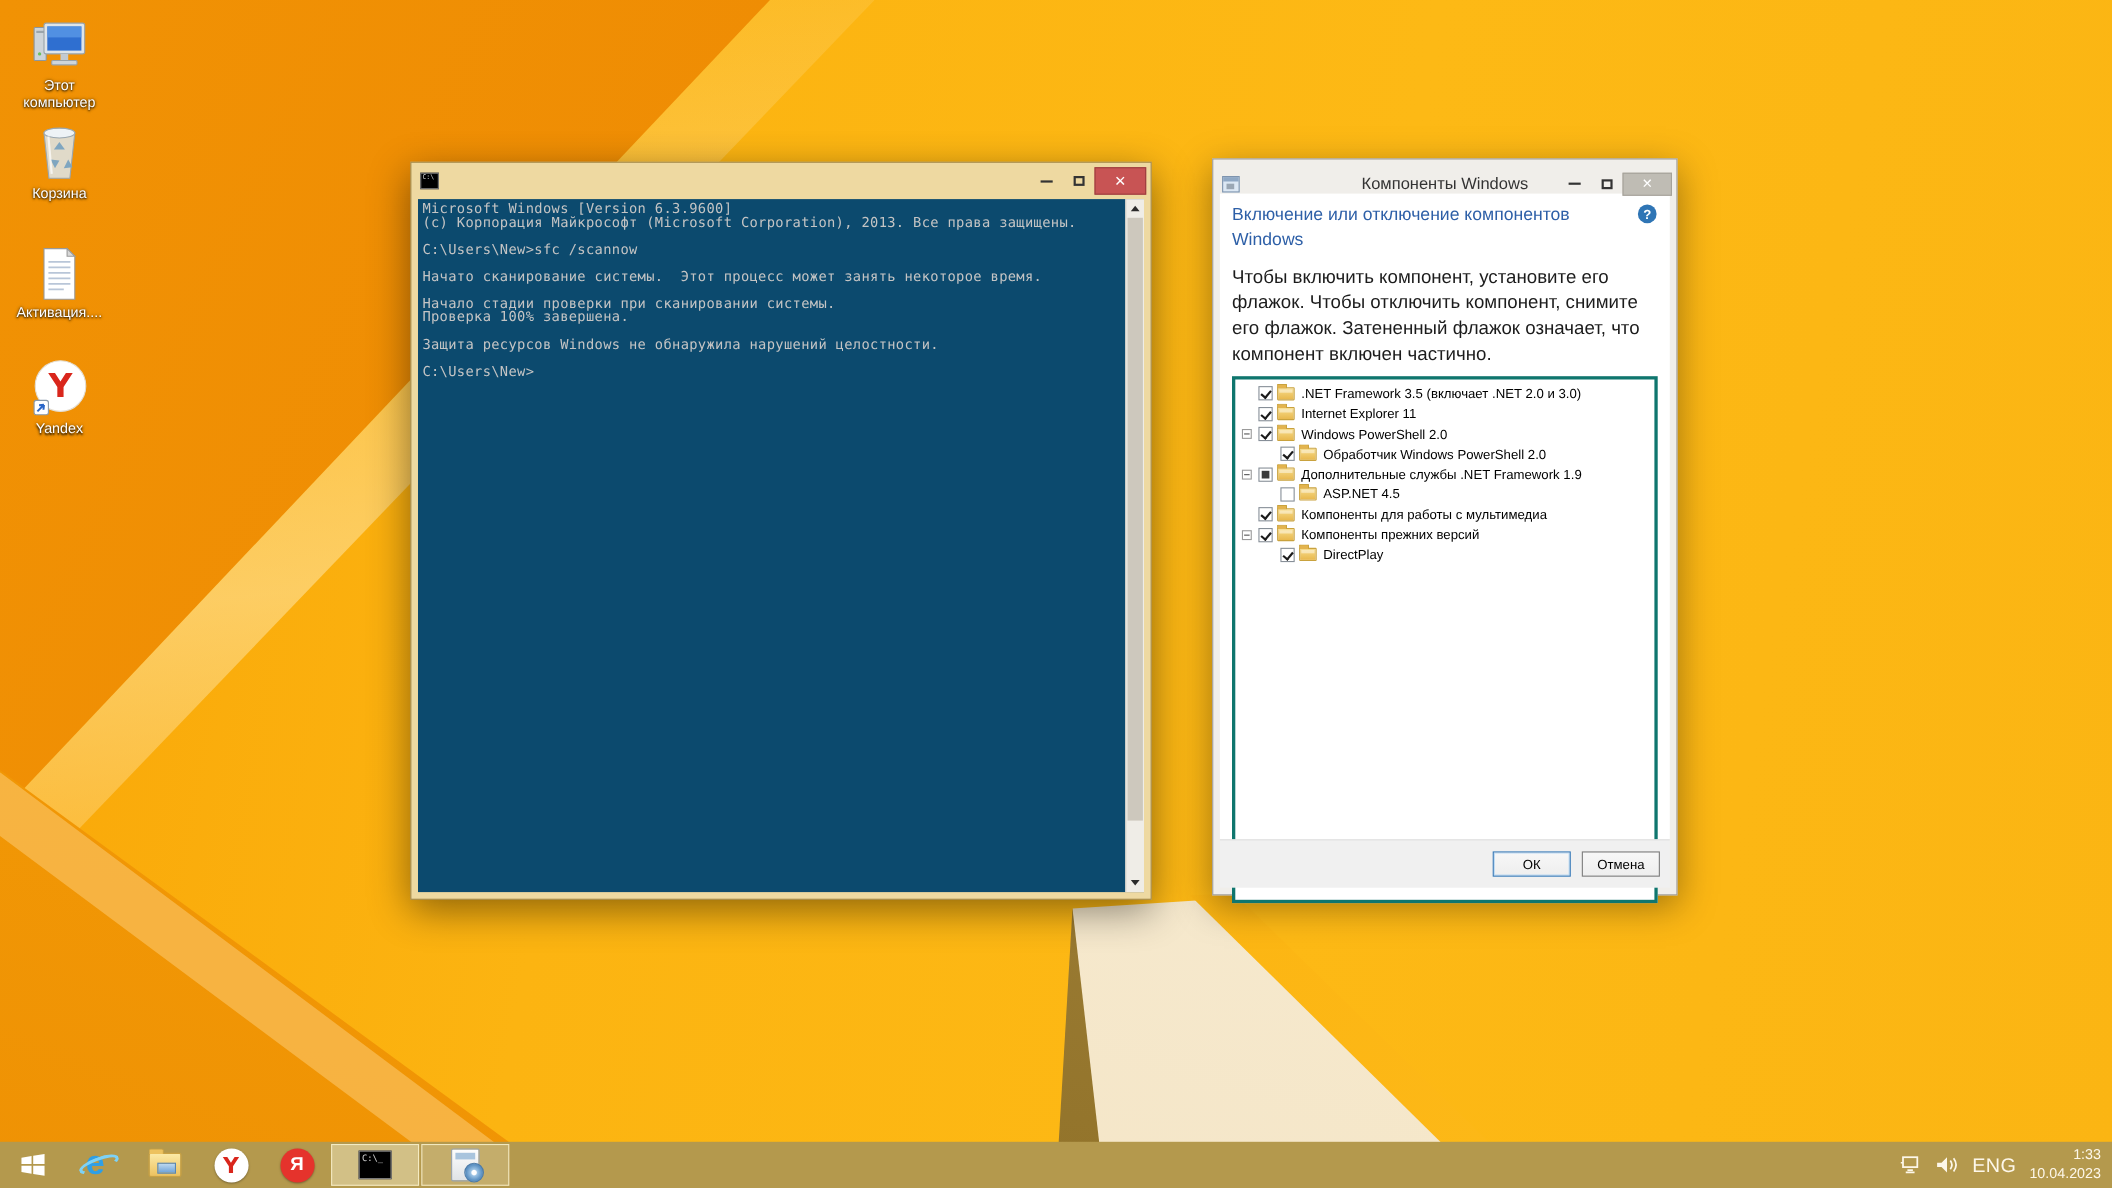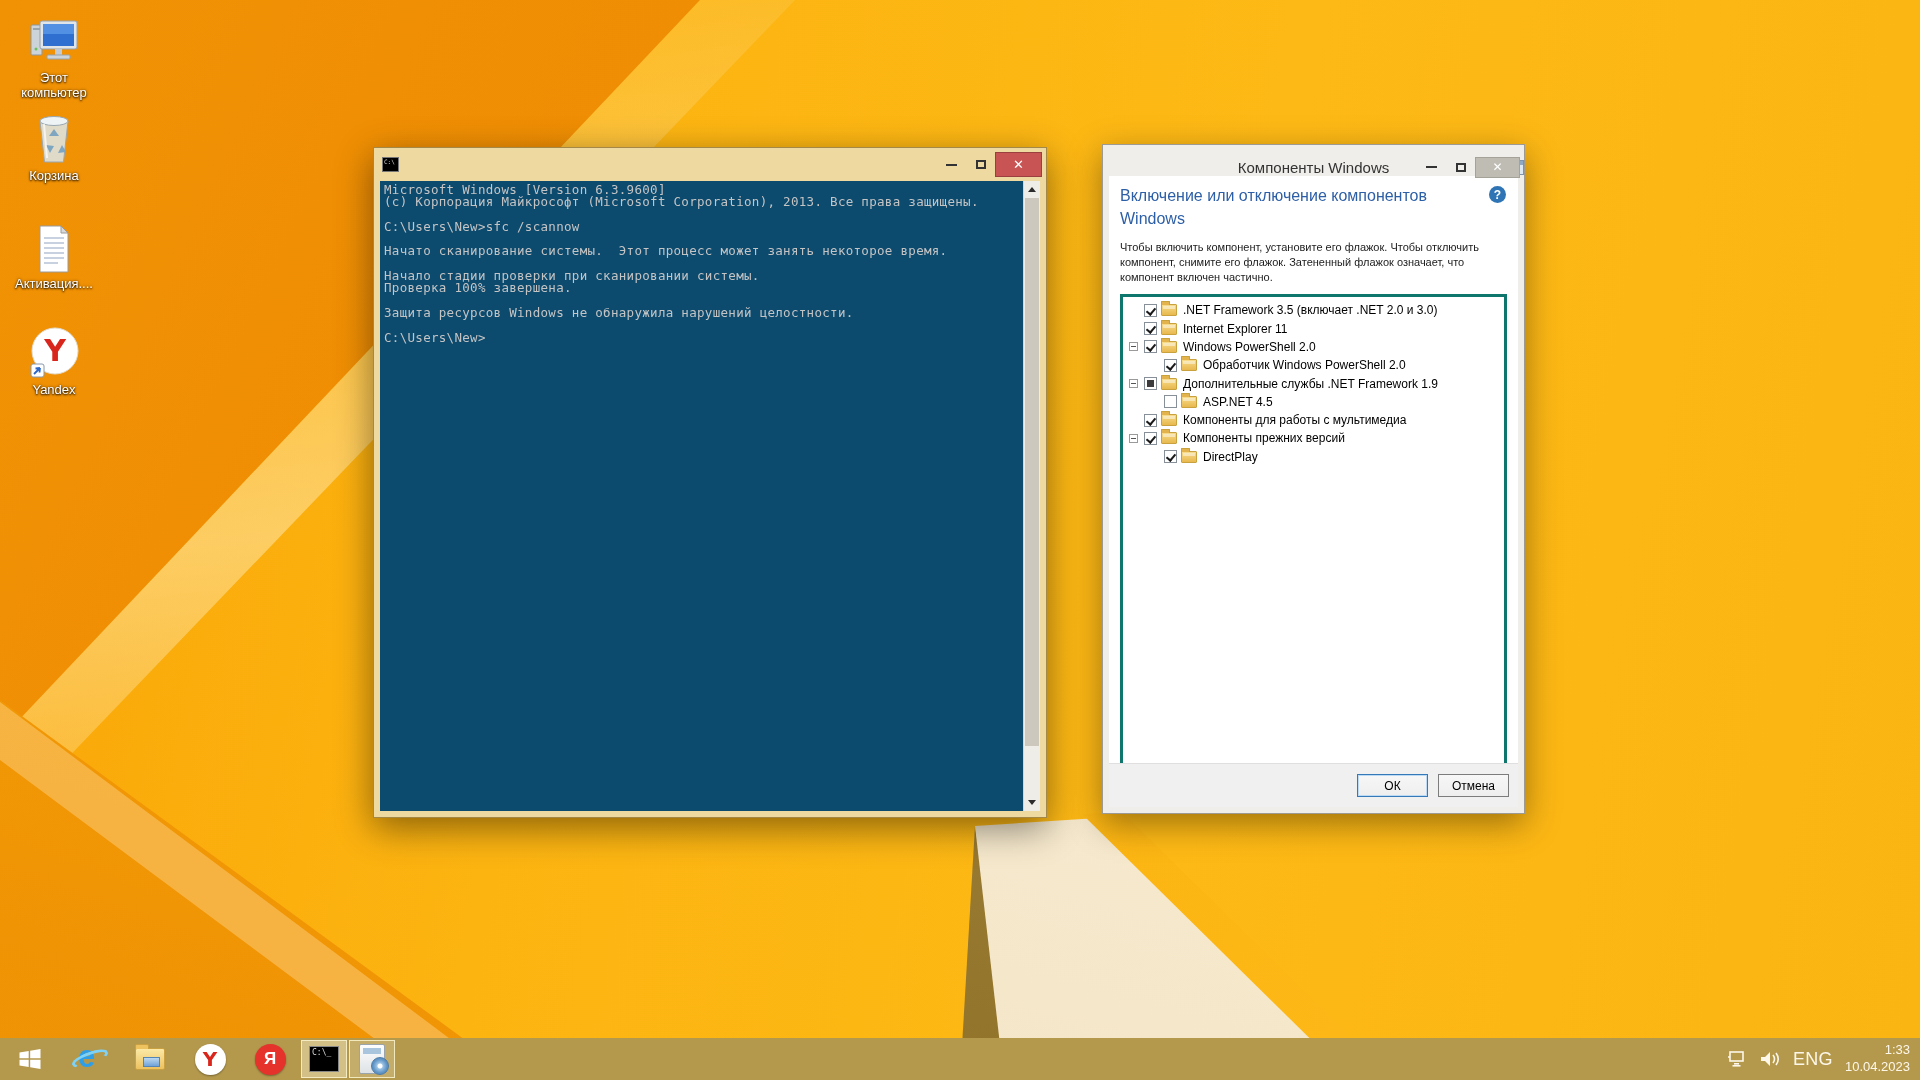--- a/index.html
+++ b/index.html
@@ -43,33 +43,33 @@
   .sbar { width:17px; background:#efede7; position:relative; border-left:1px solid #d9d5cb; }
   .sb-btn { position:absolute; left:0; width:100%; height:17px; display:flex; align-items:center; justify-content:center; }
   .sb-up { top:0; } .sb-dn { bottom:0; }
   .tri-up { width:0; height:0; border-left:4px solid transparent; border-right:4px solid transparent; border-bottom:5px solid #2b2b2b; }
   .tri-dn { width:0; height:0; border-left:4px solid transparent; border-right:4px solid transparent; border-top:5px solid #2b2b2b; }
   .sb-thumb { position:absolute; left:1px; right:1px; top:17px; height:calc(100% - 82px); background:#cdc8bd; }
 
   
   #dlg { position:absolute; left:1102px; top:144px; width:423px; height:670px;
          background:#f0eeea; border:1px solid #9d9a93; box-shadow:0 10px 32px rgba(0,0,0,.38); }
-  .dlg-title { position:relative; height:44px; display:flex; align-items:center;justify-content:flex-end; }
+  .dlg-title { position:relative; height:44px; display:flex; align-items:center; }
   .dlg-title .ttxt { position:absolute; left:0; right:0; text-align:center; font-size:15px; color:#333; }
   .dlgico { width:16px; height:15px; margin-left:8px; z-index:2; background:#dce8f4; border:1px solid #7d93ad; position:relative; }
   .dlgico::before { content:""; position:absolute; left:0; right:0; top:0; height:4px; background:#8fa8c4; }
   .dlgico::after { content:""; position:absolute; left:3px; top:6px; width:7px; height:5px; background:#9aa7b4; }
   .cbtn-close-gray { width:45px; height:21px; background:#bfbcb4; border:1px solid #a5a29a;
                      display:flex; align-items:center; justify-content:center; color:#fff; font-size:12px; }
   .dlg-body { position:absolute; left:6px; right:6px; top:31px; bottom:50px; background:#fff; padding:8px 11px 0 11px; }
   .dlg-head { position:relative; }
   .dlg-head h1 { font-size:16px; font-weight:normal; color:#2d5fa7; width:345px; line-height:1.45; }
   .helpbtn { position:absolute; right:1px; top:2px; width:17px; height:17px; border-radius:50%;
              background:#2f75b5; color:#fff; font-size:12px; font-weight:bold; display:flex; align-items:center; justify-content:center; }
-  .dlg-desc { margin-top:10px; font-size:11px; color:#1c1c1c; line-height:1.36; width:384px; }
+  .dlg-desc { margin-top:10px; font-size:17px; color:#1c1c1c; line-height:1.36; width:384px; }
   .tree { margin-top:9px; border:3px solid #0f766e; height:479px; background:#fff; padding-top:4px; overflow:hidden; }
   .trow { height:18.3px; display:flex; align-items:center; padding-left:5px; font-size:12px; color:#000; }
   .trow.lvl2 { padding-left:25px; }
   .exp { width:11px; height:11px; margin-right:5px; position:relative; flex:0 0 auto; }
   .exp.box { border:1px solid #9a9a9a; background:#fff; width:9px; height:9px; margin:1px 6px 1px 1px; }
   .exp.box::after { content:""; position:absolute; left:1px; top:3px; width:5px; height:1px; background:#555; }
   .cb { width:13px; height:13px; border:1px solid #878f98; background:#fff; margin-right:4px; position:relative; flex:0 0 auto; }
   .cb.checked::after { content:""; position:absolute; left:3px; top:1px; width:4px; height:7px;
                        border-right:2px solid #1b1b1b; border-bottom:2px solid #1b1b1b; transform:rotate(40deg); }
   .cb.partial::after { content:""; position:absolute; left:2px; top:2px; width:7px; height:7px; background:#3c3c3c; }
@@ -83,21 +83,21 @@
   .btn { width:71px; height:23px; font-size:12px; font-family:"Liberation Sans",sans-serif;
          background:linear-gradient(#f7f7f7,#eeeeee); color:#000; display:flex; align-items:center; justify-content:center; }
   .btn-ok { border:1px solid #3579b8; box-shadow:inset 0 0 0 1px #bcdaf3; }
   .btn-cancel { border:1px solid #7c7c7c; }
 
   
   #taskbar { position:absolute; left:0; bottom:0; width:1920px; height:42px; background:#b4994d;
              display:flex; align-items:center; }
   .tb-left { display:flex; align-items:center; height:100%; }
   .tbtn { width:60px; height:42px; display:flex; align-items:center; justify-content:center; }
-  .tbtn.winbtn { margin:2px 1px; height:38px; width:46px; border:1px solid rgba(250,242,205,.85); background:rgba(253,246,215,.22); }
+  .tbtn.winbtn { margin:2px 1px; height:38px; width:80px; border:1px solid rgba(250,242,205,.85); background:rgba(253,246,215,.22); }
   .tbtn.winbtn.active { background:rgba(253,246,215,.42); }
   .ie { position:relative; width:34px; height:32px; }
   .ie-e { position:absolute; left:5px; top:-4px; font-size:31px; font-weight:bold; color:#2e9fe6; font-family:"Liberation Sans",sans-serif; }
   .ie-ring { position:absolute; left:-2px; top:9px; width:38px; height:13px; border:3px solid #7dd2f6; border-bottom-color:transparent; border-radius:50%; transform:rotate(-20deg); }
   .tb-folder { position:relative; width:30px; height:22px; background:linear-gradient(#fbe9a6,#edc25f); border:1px solid #c9a143; border-radius:2px; }
   .tb-folder::before { content:""; position:absolute; left:-1px; top:-5px; width:12px; height:4px; background:#edc25f; border:1px solid #c9a143; border-bottom:none; border-radius:2px 2px 0 0; }
   .tb-folder::after { content:""; position:absolute; left:7px; bottom:2px; width:15px; height:8px; background:linear-gradient(#bcd8f0,#6fa3d8); border:1px solid #5585b5; }
   .circle-ico { width:31px; height:31px; border-radius:50%; display:flex; align-items:center; justify-content:center; box-shadow:0 1px 2px rgba(0,0,0,.35); }
   .ya-b { background:#fff; color:#d9261c; font-weight:bold; font-size:20px; font-family:"DejaVu Sans",sans-serif; }
   .ya-r { background:#e5332c; color:#fff; font-weight:bold; font-size:17px; }

